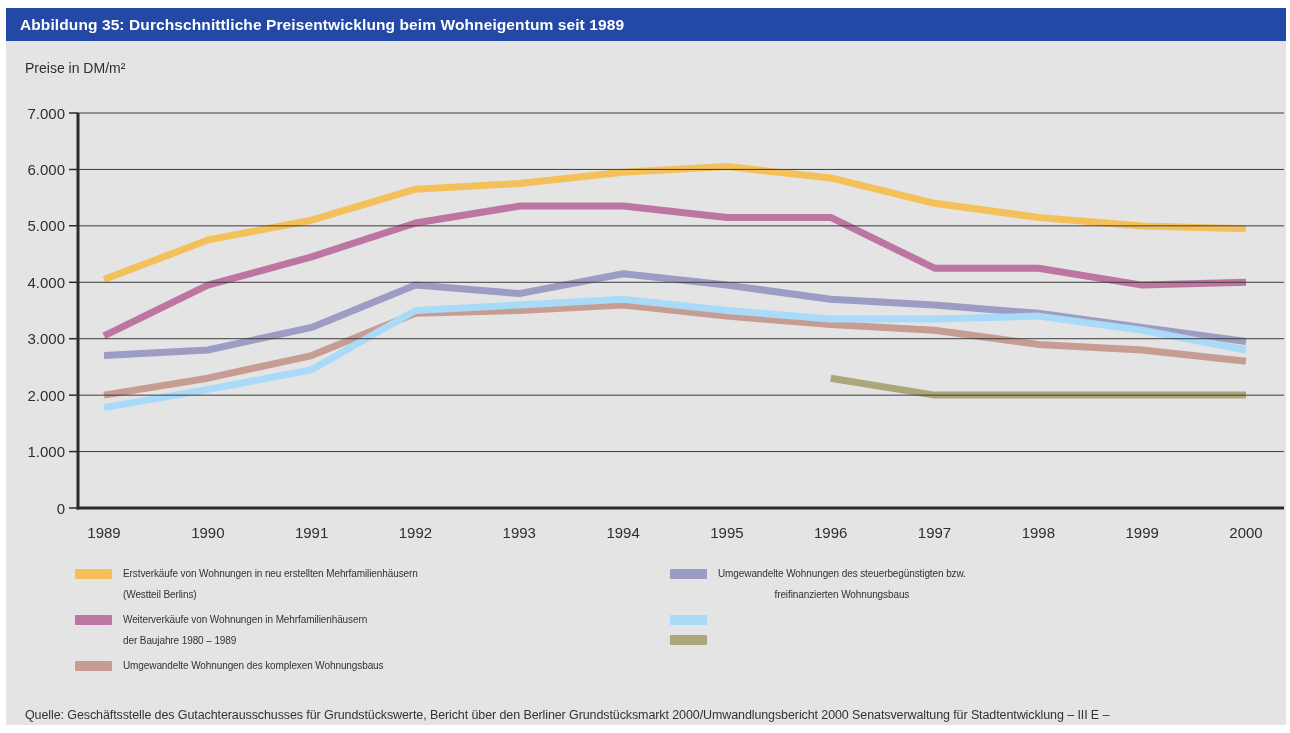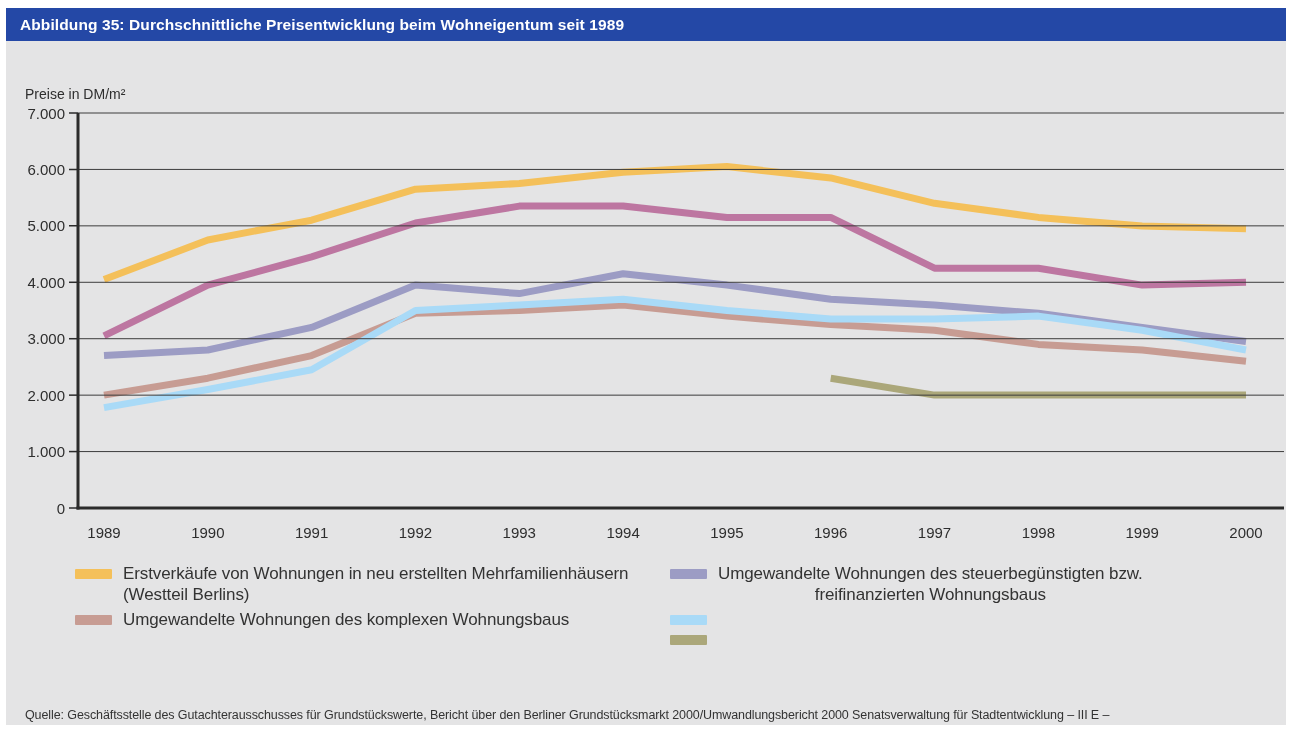--- a/index.html
+++ b/index.html
@@ -18,21 +18,21 @@
     position:absolute;left:6px;top:8px;width:1280px;height:33px;
     background:#2448a6;
     display:flex;align-items:center;
   }
   .titlebar span{
     color:#ffffff;font-size:15.5px;font-weight:bold;
     padding-left:14px;letter-spacing:0.1px;white-space:nowrap;
   }
   .axis-title{
     position:absolute;left:25px;top:60px;
-    font-size:14px;color:#2e2e2e;margin-top:26px;
+    font-size:14px;color:#2e2e2e;
   }
   svg.chart{
     position:absolute;left:0;top:0;width:1290px;height:556px;
     pointer-events:none;
   }
   svg.chart text.tick-label{
     font-family:"Liberation Sans","DejaVu Sans",sans-serif;
     font-size:15px;fill:#2e2e2e;
   }
   .legend-col{
@@ -41,21 +41,21 @@
   .legend-col.col1{left:75px;width:580px;}
   .legend-col.col2{left:670px;width:560px;text-align:center;}
   .legend-item{
     display:flex;align-items:flex-start;margin-bottom:4px;
   }
   .swatch{
     flex:0 0 37px;height:10px;margin-top:6px;margin-right:11px;
     border-radius:1px;background:#999;
   }
   .legend-label{
-    font-size:17px;line-height:21px;color:#333333;
+    font-size:10px;line-height:21px;color:#333333;
     white-space:pre-line;letter-spacing:-0.1px;
   }
   .source{
     position:absolute;left:25px;top:708px;width:1255px;
     font-size:12.5px;color:#333333;letter-spacing:-0.1px;white-space:nowrap;
   }
 </style>
 </head>
 <body>
 
@@ -115,20 +115,25 @@
       <line x1="76.5" y1="508" x2="1284" y2="508" stroke="#2b2b2b" stroke-width="3"></line>
     </svg>
 
   <div class="legend-col col1">
     <div class="legend-item">
       <span class="swatch" style="background-color: rgb(244, 192, 90);"></span>
       <span class="legend-label">Erstverkäufe von Wohnungen in neu erstellten Mehrfamilienhäusern
 (Westteil Berlins)</span>
     </div>
     <div class="legend-item">
+      <span class="swatch" style="background-color: rgb(189, 118, 161);"></span>
+      <span class="legend-label">Weiterverkäufe von Wohnungen in Mehrfamilienhäusern
+der Baujahre 1980 – 1989</span>
+    </div>
+    <div class="legend-item">
       <span class="swatch" style="background-color: rgb(199, 156, 147);"></span>
       <span class="legend-label">Umgewandelte Wohnungen des komplexen Wohnungsbaus</span>
     </div>
   </div>
 
   <div class="legend-col col2">
     <div class="legend-item">
       <span class="swatch" style="background-color: rgb(156, 156, 196);"></span>
       <span class="legend-label">Umgewandelte Wohnungen des steuerbegünstigten bzw.
 freifinanzierten Wohnungsbaus</span>

